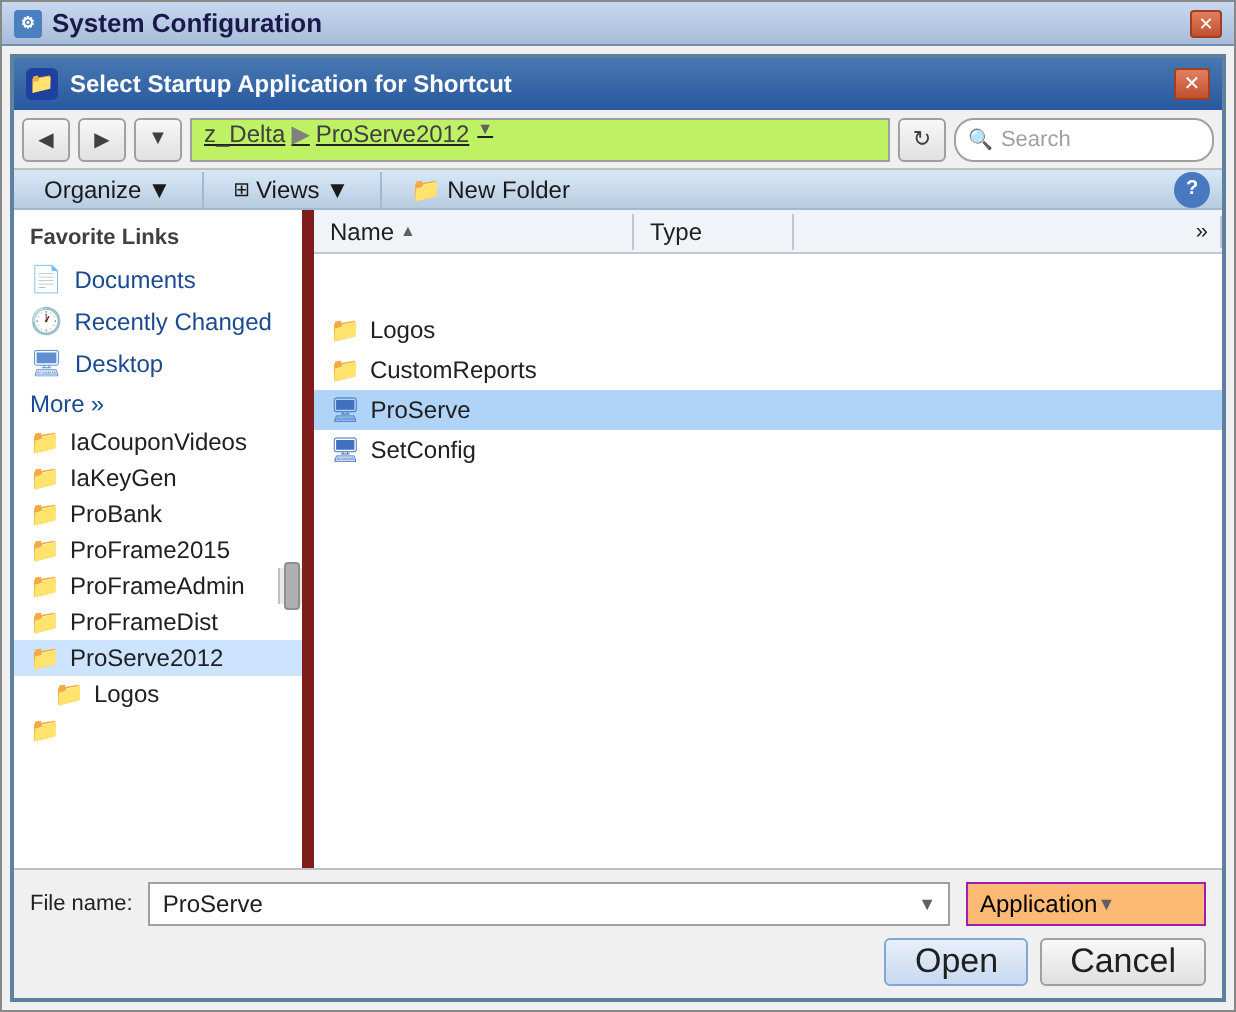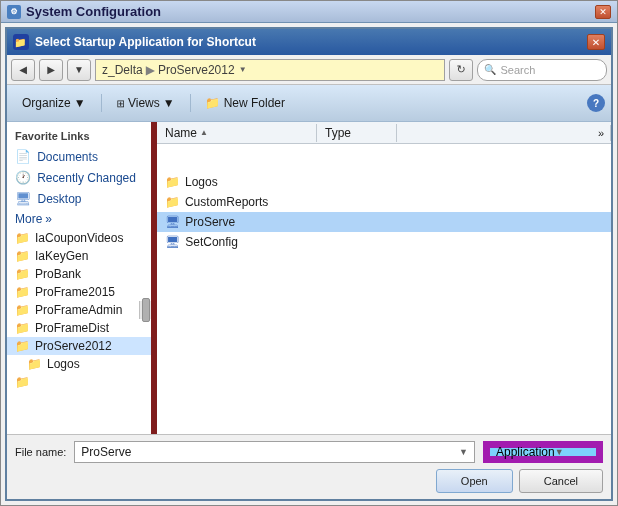--- a/index.html
+++ b/index.html
@@ -105,27 +105,28 @@
       width: 24px; height: 22px;
       background: linear-gradient(to bottom, #f8f8f8, #e0e0e0);
       border: 1px solid #a0a0a0;
       border-radius: 3px;
       display: flex; align-items: center; justify-content: center;
       cursor: pointer; color: #404040; font-size: 10px;
     }
     .address-path {
       flex: 1;
       height: 22px;
-      background: #fef9c3;
+      background: #bef264;
       border: 1px solid #a0a0a0;
       display: flex;
-      align-items: center;
-      padding: 0 6px;
-      font-size: 11px;
-      color: #202020;
+      align-items: flex-start;
+      padding: 0 6px;
+      font-size: 11px;
+      color: #202020;
+      text-decoration: underline;
     }
     .path-segment {
       color: #404040;
     }
     .path-arrow {
       color: #808080;
       margin: 0 3px;
     }
     .path-dropdown {
       margin-left: 4px;
@@ -150,21 +151,21 @@
       align-items: center;
       padding: 0 6px;
       color: #a0a0a0;
       font-size: 11px;
     }
     .search-icon-span { margin-right: 4px; color: #808080; font-size: 10px; }
 
     
     .toolbar {
       background: linear-gradient(to bottom, #d8e8f8, #b8cce0);
-      height: 37px;
+      height: 20px;
       display: flex;
       align-items: center;
       padding: 0 6px;
       border-bottom: 1px solid #a0b8d0;
       gap: 2px;
       flex-shrink: 0;
     }
     .toolbar-btn {
       height: 22px;
       padding: 0 8px;
@@ -334,37 +335,37 @@
       font-size: 11px;
       color: #202020;
       display: flex; align-items: center; justify-content: space-between;
     }
     .filename-dropdown {
       font-size: 9px; color: #606060; cursor: pointer;
     }
     .filetype-select {
       width: 120px;
       height: 22px;
-      background: #7dd3fc;
-      border: 7px solid #a21caf;
+      background: #fdba74;
+      border: 1px solid #a21caf;
       padding: 0 6px;
       font-size: 11px;
       display: flex; align-items: center; justify-content: flex-start;
     }
     .action-buttons {
       display: flex;
       gap: 6px;
     }
     .action-btn {
       height: 24px;
-      padding: 0 24px;
+      padding: 0 14px;
       background: linear-gradient(to bottom, #f8f8f8, #e0e0e0);
       border: 1px solid #a0a0a0;
       border-radius: 3px;
-      font-size: 11px;
+      font-size: 17px;
       cursor: pointer;
       color: #202020;
     }
     .open-btn { background: linear-gradient(to bottom, #e8f0f8, #c8d8f0); border-color: #80a8d0; }
 
     .bottom-row2 {
       background: #f0f0f0;
       padding: 0 8px 6px 8px;
       display: flex;
       align-items: center;

